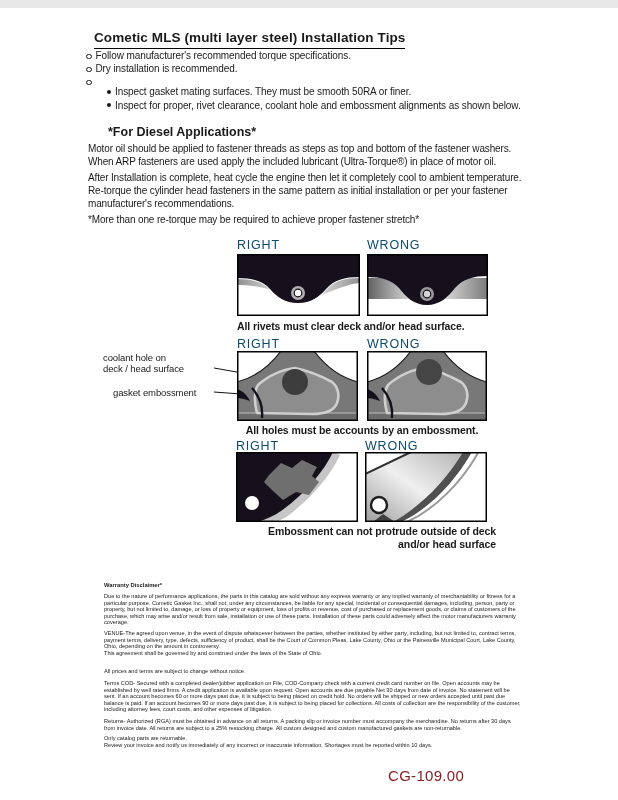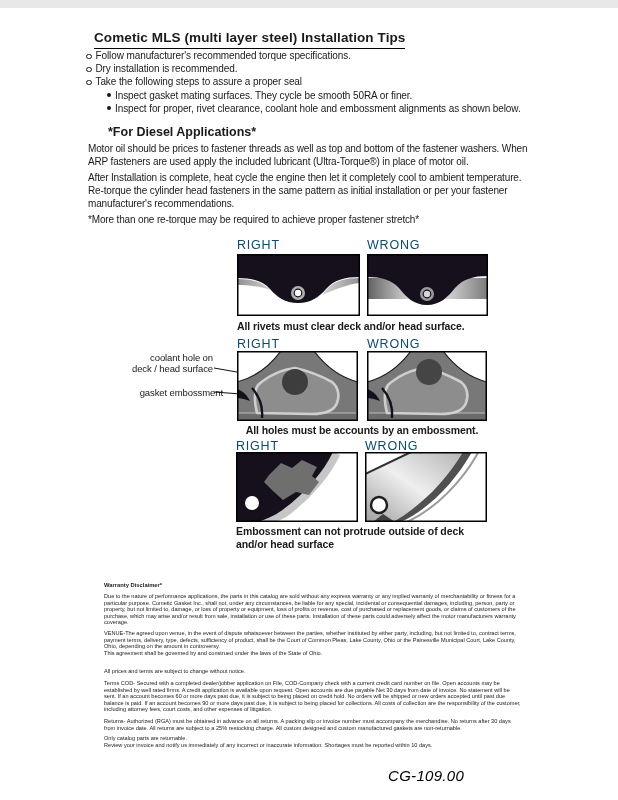--- a/index.html
+++ b/index.html
@@ -18,60 +18,59 @@
   .bullet{display:flex;align-items:flex-start;line-height:13.2px;}
   .bullet.sub{margin-left:21px;}
   .mk-o{flex:0 0 auto;width:3.5px;height:3.5px;border:1px solid #1a1a1a;border-radius:50%;margin:4.5px 4px 0 0;}
   .mk-f{flex:0 0 auto;width:4px;height:4px;background:#1a1a1a;border-radius:50%;margin:4.5px 4px 0 0;}
   .diesel-head{left:108px;top:117px;font-size:12.5px;font-weight:bold;white-space:nowrap;text-align:center;}
   .body-p{left:88px;width:445px;font-size:10px;line-height:13.2px;letter-spacing:-0.15px;margin:0;}
   .p1{top:134px;}
   .p2{top:163px;}
   .p3{top:205px;white-space:nowrap;}
   .rw-label{font-size:12.5px;letter-spacing:0.8px;color:#0c4a6e;text-align:left;white-space:nowrap;}
-  .caption{font-size:10.5px;font-weight:bold;letter-spacing:-0.1px;line-height:12.5px;}
-  .side-label{font-size:9.5px;line-height:11px;text-align:right;letter-spacing:-0.1px;white-space:pre-line;}
+  .caption{font-size:10.5px;font-weight:bold;letter-spacing:-0.1px;line-height:12.5px;text-align:right;}
+  .side-label{font-size:9.5px;line-height:11px;letter-spacing:-0.1px;white-space:pre-line;}
   .legal{font-size:5.6px;line-height:6.6px;letter-spacing:0;color:#222;width:417px;left:104px;margin:0;}
   .legal.head{font-weight:bold;font-size:5.8px;}
   .pre{white-space:pre-line;}
-  .cg{left:388px;top:759px;font-size:15px;letter-spacing:0.3px;color:#000000;white-space:nowrap;font-style:italic;}
+  .cg{left:388px;top:759px;font-size:15px;letter-spacing:0.3px;color:#7f1d1d;white-space:nowrap;}
   svg{display:block;}
 </style>
 </head>
 <body>
 
 <div class="page">
 
   <div class="abs title">Cometic MLS (multi layer steel) Installation Tips</div>
 
   <div class="abs bullets">
     <div class="bullet">
       <span class="mk-o"></span>
       <span>Follow manufacturer's recommended torque specifications.</span>
     </div>
     <div class="bullet">
       <span class="mk-o"></span>
       <span>Dry installation is recommended.</span>
     </div>
     <div class="bullet">
       <span class="mk-o"></span>
-      <span>Take the following steps to assure a proper seal</span>
     </div>
     <div class="bullet sub">
       <span class="mk-f"></span>
-      <span>Inspect gasket mating surfaces.  They cycle be smooth 50RA or finer.</span>
+      <span>Inspect gasket mating surfaces.  They must be smooth 50RA or finer.</span>
     </div>
     <div class="bullet sub">
       <span class="mk-f"></span>
       <span>Inspect for proper, rivet clearance, coolant hole and embossment alignments as shown below.</span>
     </div>
   </div>
 
   <div class="abs diesel-head">*For Diesel Applications*</div>
-  <p class="abs body-p p1">Motor oil should be prices to fastener threads as well as top and bottom of the fastener washers. When ARP fasteners are used apply the included lubricant (Ultra-Torque®) in place of motor oil.</p>
+  <p class="abs body-p p1">Motor oil should be applied to fastener threads as steps as top and bottom of the fastener washers. When ARP fasteners are used apply the included lubricant (Ultra-Torque®) in place of motor oil.</p>
   <p class="abs body-p p2">After Installation is complete, heat cycle the engine then let it completely cool to ambient temperature. Re-torque the cylinder head fasteners in the same pattern as initial installation or per your fastener manufacturer's recommendations.</p>
   <p class="abs body-p p3">*More than one re-torque may be required to achieve proper fastener stretch*</p>
 
   <div class="abs rw-label" style="left:237px;top:230px;width:123px;">RIGHT</div>
   <div class="abs rw-label" style="left:367px;top:230px;width:121px;">WRONG</div>
 
   <svg class="abs" style="left:237px;top:246px;" width="123" height="62" viewBox="0 0 123 62">
     <defs>
       <linearGradient id="g1a" x1="0" y1="0" x2="1" y2="0">
         <stop offset="0" stop-color="#8f8f8f"></stop>

